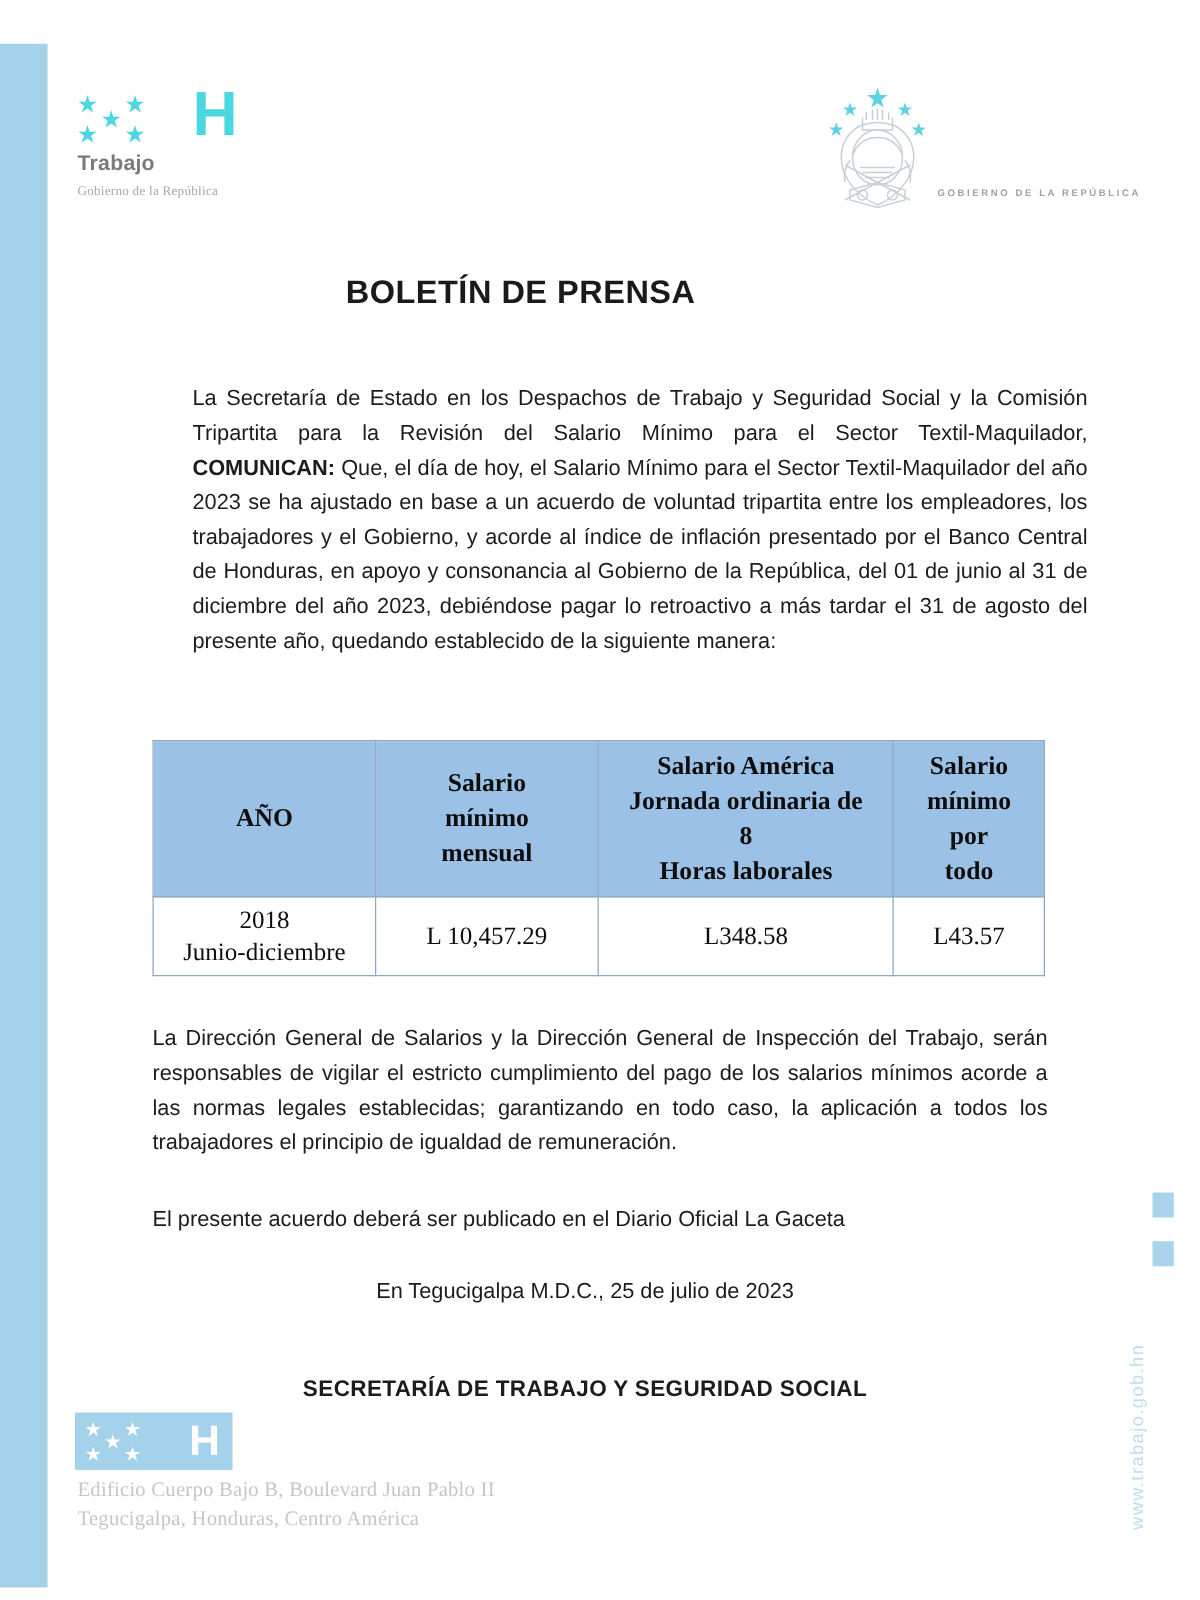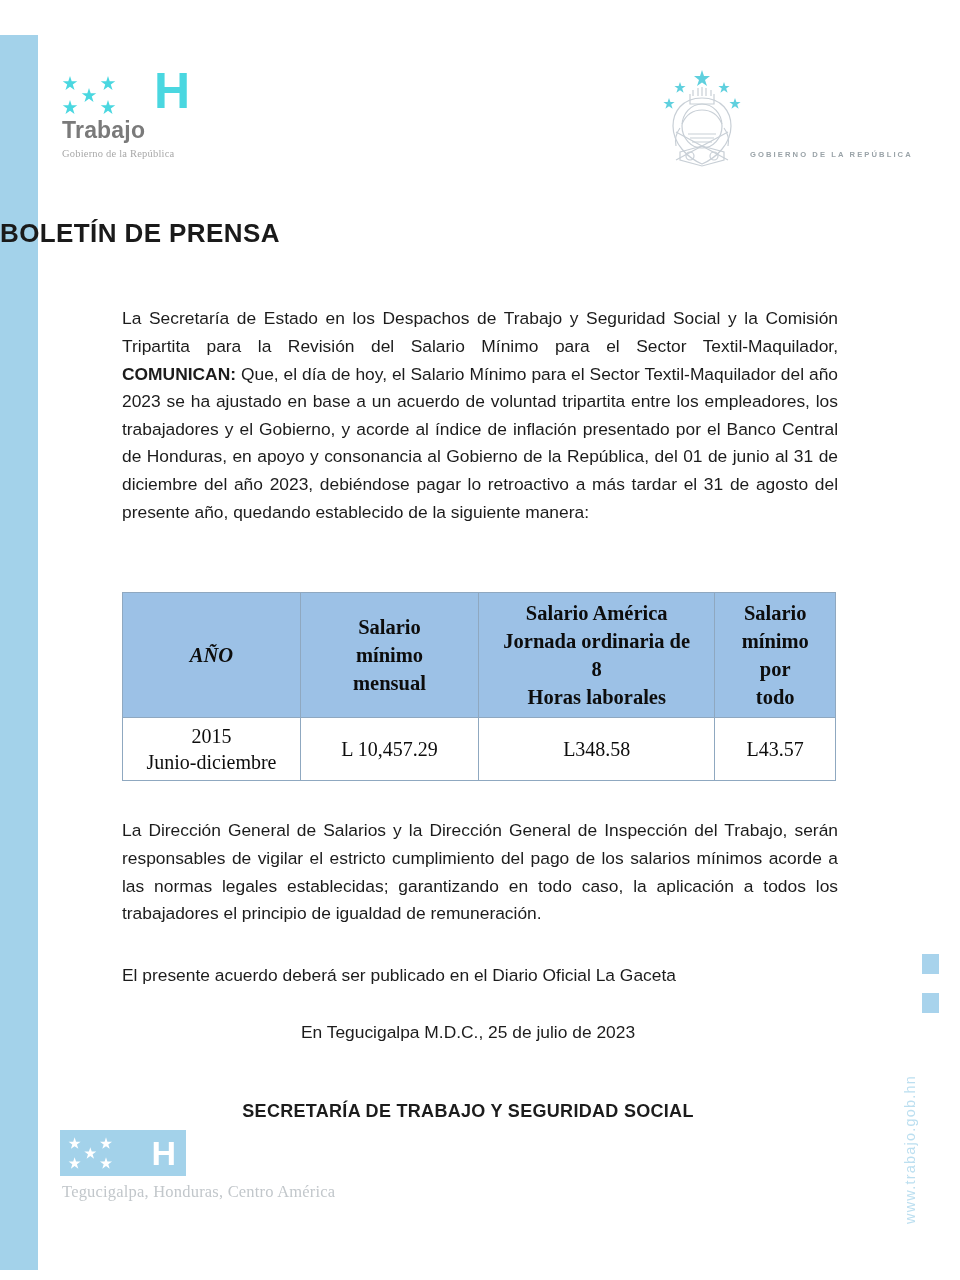--- a/index.html
+++ b/index.html
@@ -63,21 +63,21 @@
     top: -4px;
     font-size: 50px;
     font-weight: bold;
     color: #4ad7e0;
     line-height: 46px;
     letter-spacing: -1px;
   }
   .logo-trabajo .l1,
   .logo-trabajo .l2 {
     color: #7a7a7a;
-    font-size: 23px;
+    font-size: 17px;
     font-weight: bold;
     line-height: 25px;
     letter-spacing: 0.2px;
   }
   .logo-trabajo .l1 { margin-top: 4px; }
   .logo-trabajo .l3 {
     color: #a8a8a8;
     font-size: 10.5px;
     font-family: "Liberation Serif", serif;
     margin-top: 5px;
@@ -115,39 +115,40 @@
     letter-spacing: 2.1px;
     font-weight: bold;
   }
 
   
   .doc-title {
     position: absolute;
     left: 0;
     top: 218px;
     width: 833px;
+    text-align: center;
     font-size: 26px;
     font-weight: bold;
     color: #1a1a1a;
     letter-spacing: 0.4px;
   }
 
   .para {
     position: absolute;
     left: 122px;
     width: 716px;
     font-size: 17.4px;
     line-height: 27.6px;
     color: #1c1c1c;
     text-align: justify;
     text-justify: inter-word;
   }
   .para b { font-weight: bold; }
 
-  #para-1 { top: 288px; }
+  #para-1 { top: 288px; margin-left: 32px; }
   #para-2 { top: 800px; }
   #para-3 { top: 945px; }
 
   
   .salary-table {
     position: absolute;
     left: 122px;
     top: 592px;
     width: 714px;
     border-collapse: collapse;
@@ -169,21 +170,21 @@
     height: 106px;
   }
   .salary-table tbody td {
     background: #ffffff;
     font-weight: normal;
     font-size: 20px;
     line-height: 26px;
     padding: 5px 4px;
     height: 52px;
   }
-  .col-anio   { width: 178px; font-style: italic; }
+  .col-anio   { width: 178px; }
   .col-mes    { width: 178px; }
   .col-jorn   { width: 242px; }
   .col-hora   { width: 116px; }
 
   
   .center-line {
     position: absolute;
     width: 936px;
     left: 0;
     text-align: center;
@@ -338,21 +339,21 @@
           <div>Salario</div>
           <div>mínimo</div>
           <div>por</div>
           <div>todo</div>
         </th>
       </tr>
     </thead>
     <tbody>
       <tr>
         <td>
-          <div>2015</div>
+          <div>2018</div>
           <div>Junio-diciembre</div>
         </td>
         <td>L 10,457.29</td>
         <td>L348.58</td>
         <td>L43.57</td>
       </tr>
     </tbody>
   </table>
 
   <p class="para" id="para-2">La Dirección General de Salarios y la Dirección General de Inspección del Trabajo, serán responsables de vigilar el estricto cumplimiento del pago de los salarios mínimos acorde a las normas legales establecidas; garantizando en todo caso, la aplicación a todos los trabajadores el principio de igualdad de remuneración.</p>
@@ -368,20 +369,21 @@
         <polygon points="46,0 47.7,5.3 53.3,5.3 48.8,8.6 50.5,14 46,10.7 41.5,14 43.2,8.6 38.7,5.3 44.3,5.3"></polygon>
         <polygon points="27,12 28.7,17.3 34.3,17.3 29.8,20.6 31.5,26 27,22.7 22.5,26 24.2,20.6 19.7,17.3 25.3,17.3"></polygon>
         <polygon points="8,24 9.7,29.3 15.3,29.3 10.8,32.6 12.5,38 8,34.7 3.5,38 5.2,32.6 0.7,29.3 6.3,29.3"></polygon>
         <polygon points="46,24 47.7,29.3 53.3,29.3 48.8,32.6 50.5,38 46,34.7 41.5,38 43.2,32.6 38.7,29.3 44.3,29.3"></polygon>
       </g>
     </svg>
     <span class="fh">H</span>
   </div>
 
   <div class="footer-address">
+    <div>Edificio Cuerpo Bajo B, Boulevard Juan Pablo II</div>
     <div>Tegucigalpa, Honduras, Centro América</div>
   </div>
 
   <div class="side-square" id="side-square-1"></div>
   <div class="side-square" id="side-square-2"></div>
 
   <div class="side-url">www.trabajo.gob.hn</div>
 
 </div>
 

